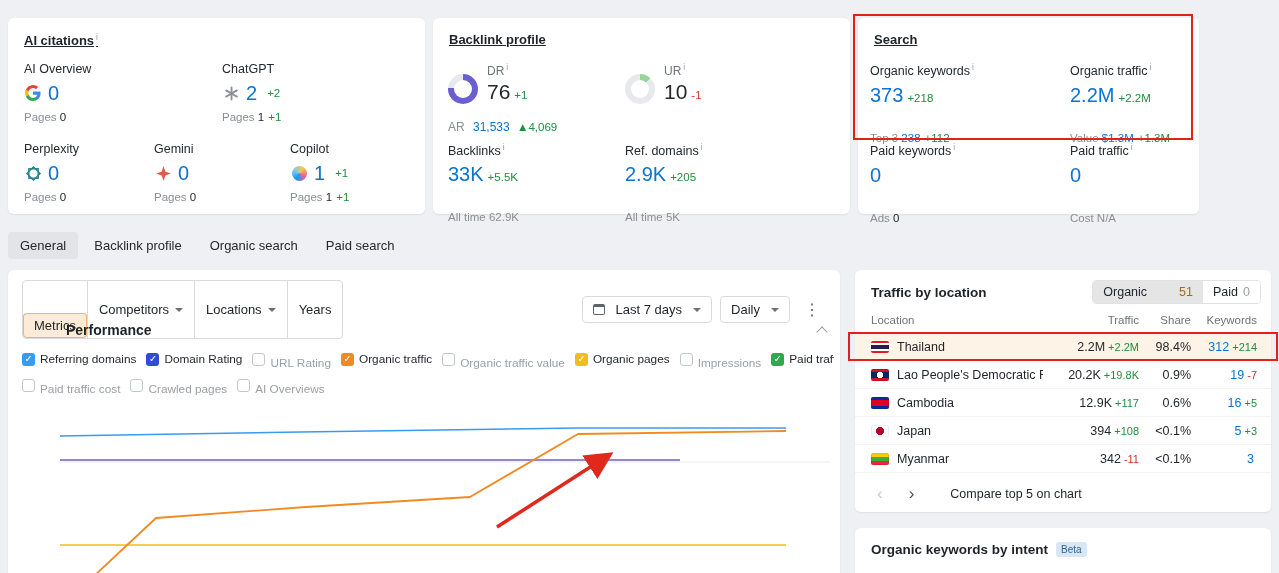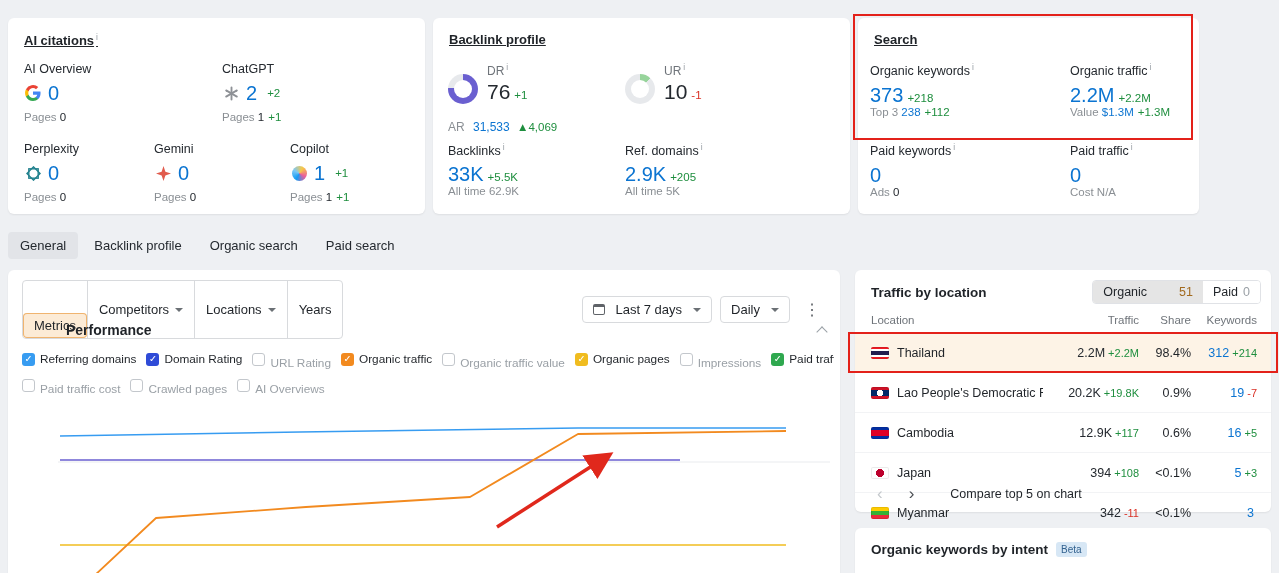--- a/index.html
+++ b/index.html
@@ -38,21 +38,21 @@
   .donut-dr { background:conic-gradient(var(--purple,#6a5fd0) 0 76%, #e7e9ec 76% 100%); }
   .donut-ur { background:conic-gradient(#97d49b 0 12%, #e7e9ec 12% 100%); }
   .bl-block { position:absolute; }
   .bl-label { font-size:12px; color:#6f747a; white-space:nowrap; }
   .bl-big { font-size:21px; color:#24292f; }
   .bl-sub { font-size:12px; white-space:nowrap; }
 
   .s-block { position:absolute; width:190px; }
   .s-label { font-size:12.5px; color:#24292f; white-space:nowrap; }
   .s-valrow { margin-top:6px; display:flex; align-items:baseline; }
-  .s-sub { margin-top:0; font-size:11.5px; white-space:nowrap; }
+  .s-sub { margin-top:26px; font-size:11.5px; white-space:nowrap; }
 
   .annotation-box { position:absolute; border:2px solid var(--annotation,#e3211a); pointer-events:none; z-index:20; }
 
   
   #tabs { position:absolute; left:8px; top:232px; display:flex; gap:4px; align-items:center; }
   .tab { padding:6px 12px; font-size:13px; color:#24292f; border-radius:4px; cursor:pointer; white-space:nowrap; }
   .tab.active { background:#e2e4e8; }
 
   
   #panel-main { left:8px; top:270px; width:832px; height:312px; }
@@ -93,21 +93,21 @@
   #traffic-head .ttl { font-weight:bold; font-size:13.5px; }
   .toggle { display:flex; border:1px solid #e0e2e6; border-radius:4px; overflow:hidden; font-size:12.5px; }
   .tseg { padding:4px 10px; display:flex; gap:5px; cursor:pointer; background:#fff; }
   .tseg.on { background:#e5e5e5;gap:32px; }
   .tseg .cnt { color:#9aa0a6; }
   .tseg.on .cnt { color:#a26a1f; }
 
   #ttable { position:absolute; top:44px; left:0; right:0; }
   .thead, .trow { display:flex; align-items:center; padding:0 14px 0 16px; }
   .thead { font-size:11.5px; color:#6f747a; padding-bottom:6px; border-bottom:1px solid #eceef0; }
-  .trow { height:40px; border-bottom:1px solid #f2f3f5; font-size:12.5px; }
+  .trow { height:28px; border-bottom:1px solid #f2f3f5; font-size:12.5px; }
   .c-loc { flex:1; display:flex; align-items:center; gap:8px; min-width:0; overflow:hidden; white-space:nowrap; }
   .c-traffic { width:96px; text-align:right; white-space:nowrap; }
   .c-share { width:52px; text-align:right; white-space:nowrap; }
   .c-kw { width:66px; text-align:right; white-space:nowrap; }
   .trow .delta { font-size:11px; margin-left:3px; }
   .trow.hl { background:#fdf3e6; position:relative; }
   .trow.hl::after { content:""; position:absolute; inset:-1px -7px; border:2px solid var(--annotation,#e3211a); pointer-events:none; }
   .flag { width:18px; height:12px; border-radius:2px; flex:0 0 auto; box-shadow:inset 0 0 0 1px rgba(0,0,0,.08); }
   .f-th { background:linear-gradient(180deg,#ed1c24 0 17%,#fff 17% 33%,#241d4f 33% 67%,#fff 67% 83%,#ed1c24 83%); }
   .f-la { background:radial-gradient(circle at 50% 50%, #fff 0 3px, transparent 3.2px), linear-gradient(180deg,#ce1126 0 25%,#002868 25% 75%,#ce1126 75%); }

